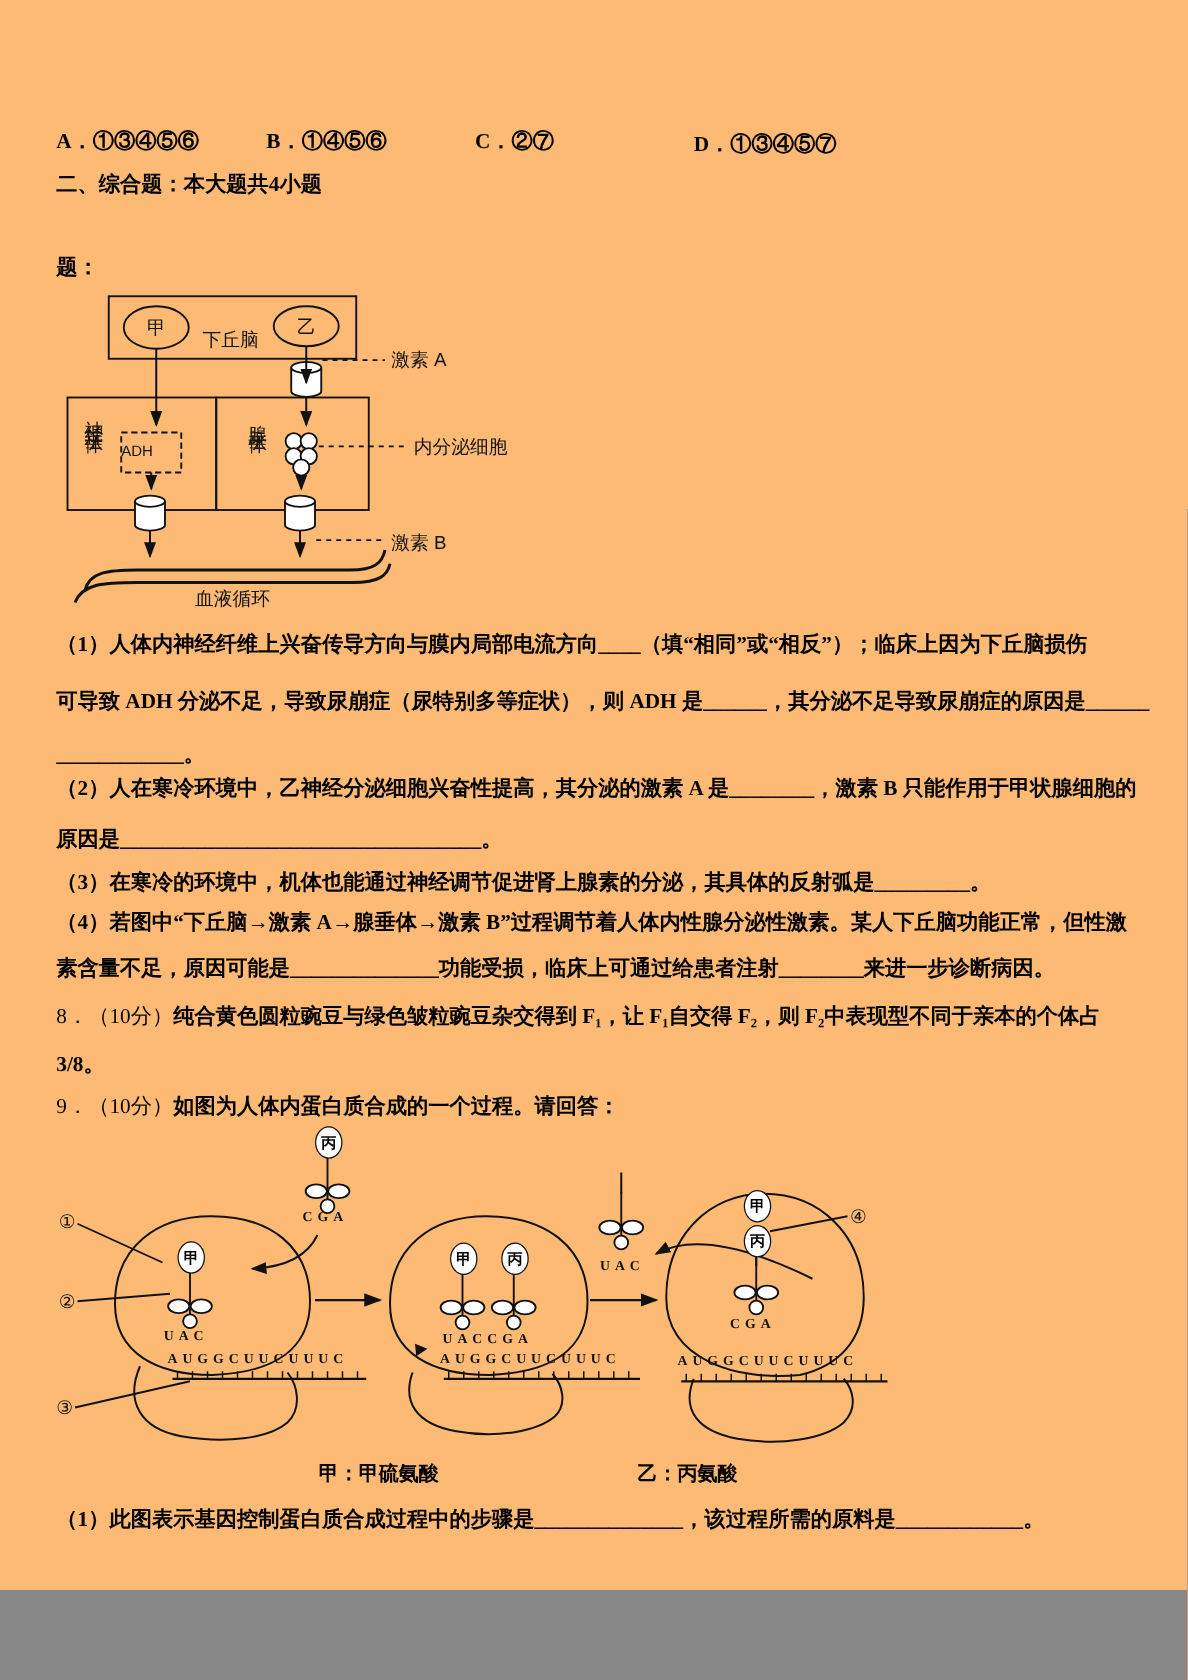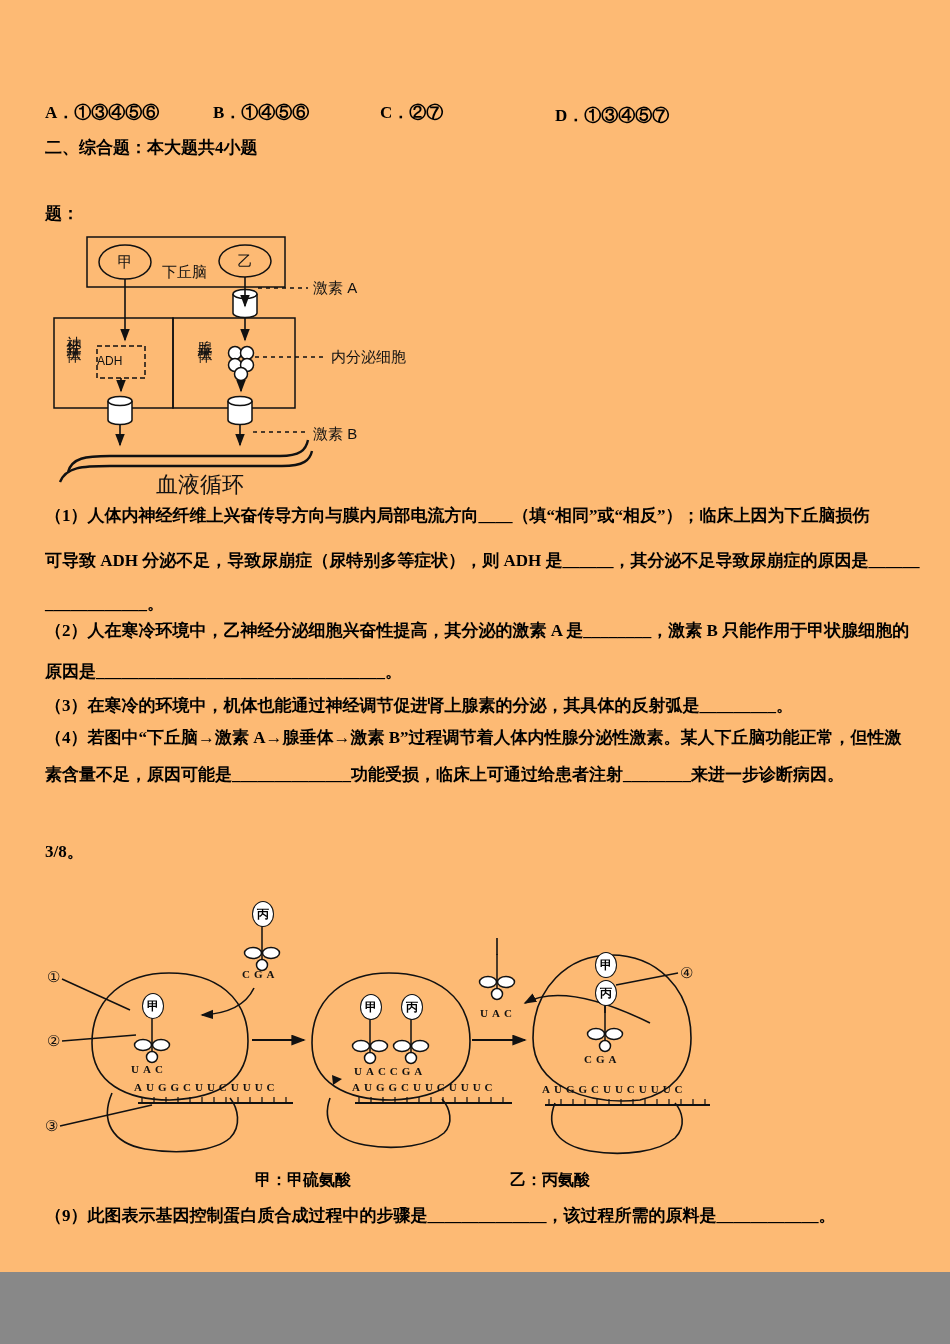--- a/index.html
+++ b/index.html
@@ -92,34 +92,36 @@
     </svg>
     <div class="dlbl" style="left:60px;top:23px;width:30px;text-align:center;">甲</div>
     <div class="dlbl" style="left:180px;top:22px;width:30px;text-align:center;">乙</div>
     <div class="dlbl" style="left:112px;top:33px;">下丘脑</div>
     <div class="dlbl" style="left:263px;top:49px;">激素 A</div>
     <div class="dlbl vert" style="left:14px;top:94px;height:90px;">神经垂体</div>
     <div class="dlbl" style="left:47px;top:124px;width:48px;text-align:left;font-size:12px;">ADH</div>
     <div class="dlbl vert" style="left:145px;top:98px;height:80px;">腺垂体</div>
     <div class="dlbl" style="left:281px;top:118px;">内分泌细胞</div>
     <div class="dlbl" style="left:263px;top:195px;">激素 B</div>
-    <div class="dlbl" style="left:106px;top:240px;font-size:22px;">血液循环</div>
+    <div class="dlbl" style="left:106px;top:240px;font-size:15px;">血液循环</div>
   </div>
 
   <div class="t" style="left:45px;top:506px;">（1）人体内神经纤维上兴奋传导方向与膜内局部电流方向____（填“相同”或“相反”）；临床上因为下丘脑损伤</div>
   <div class="t" style="left:45px;top:551px;">可导致 ADH 分泌不足，导致尿崩症（尿特别多等症状），则 ADH 是______，其分泌不足导致尿崩症的原因是______</div>
   <div class="t" style="left:45px;top:594px;">____________。</div>
   <div class="t" style="left:45px;top:621px;">（2）人在寒冷环境中，乙神经分泌细胞兴奋性提高，其分泌的激素 A 是________，激素 B 只能作用于甲状腺细胞的</div>
   <div class="t" style="left:45px;top:662px;">原因是__________________________________。</div>
   <div class="t" style="left:45px;top:696px;">（3）在寒冷的环境中，机体也能通过神经调节促进肾上腺素的分泌，其具体的反射弧是_________。</div>
   <div class="t" style="left:45px;top:728px;">（4）若图中“下丘脑→激素 A→腺垂体→激素 B”过程调节着人体内性腺分泌性激素。某人下丘脑功能正常，但性激</div>
   <div class="t" style="left:45px;top:765px;">素含量不足，原因可能是______________功能受损，临床上可通过给患者注射________来进一步诊断病因。</div>
 
+  <div class="t" style="left:45px;top:803px;"><span class="prefix">8．（10分）</span><span>纯合黄色圆粒豌豆与绿色皱粒豌豆杂交得到 F₁，让 F₁自交得 F₂，则 F₂中表现型不同于亲本的个体占</span></div>
   <div class="t" style="left:45px;top:842px;">3/8。</div>
 
+  <div class="t" style="left:45px;top:875px;"><span class="prefix">9．（10分）</span><span>如图为人体内蛋白质合成的一个过程。请回答：</span></div>
 
   <div class="dg" style="left:30px;top:893px;width:700px;height:272px;">
     <svg width="700" height="272" viewBox="0 0 700 272">
       <defs>
         <marker id="ah2" markerWidth="10" markerHeight="8" refX="7" refY="3" orient="auto">
           <path d="M0,0 L8,3 L0,6 Z" fill="#111"></path>
         </marker>
         <g id="trna" stroke="#111" stroke-width="1.5">
           <line x1="0" y1="-24" x2="0" y2="12" fill="none"></line>
           <ellipse cx="-9" cy="4" rx="8.5" ry="5.5" fill="#fff"></ellipse>
@@ -194,15 +196,15 @@
     <div class="seq" style="left:324px;top:172px;">UACCGA</div>
     <div class="seq" style="left:322px;top:188px;">AUGGCUUCUUUC</div>
     <div class="seq" style="left:450px;top:114px;">UAC</div>
     <div class="seq" style="left:554px;top:160px;">CGA</div>
     <div class="seq" style="left:512px;top:190px;">AUGGCUUCUUUC</div>
   </div>
 
   <div class="t" style="left:255px;top:1170px;font-size:16px;">甲：甲硫氨酸</div>
   <div class="t" style="left:510px;top:1170px;font-size:16px;">乙：丙氨酸</div>
 
-  <div class="t" style="left:45px;top:1206px;">（9）此图表示基因控制蛋白质合成过程中的步骤是______________，该过程所需的原料是____________。</div>
+  <div class="t" style="left:45px;top:1206px;">（1）此图表示基因控制蛋白质合成过程中的步骤是______________，该过程所需的原料是____________。</div>
 
 </div>
 
 </body></html>

